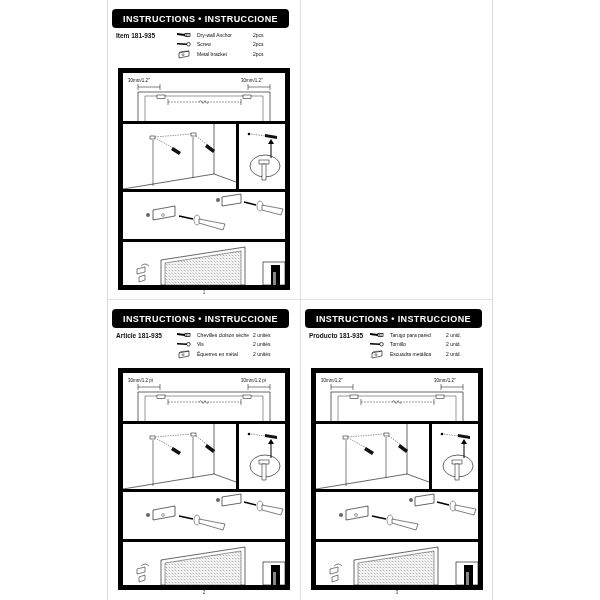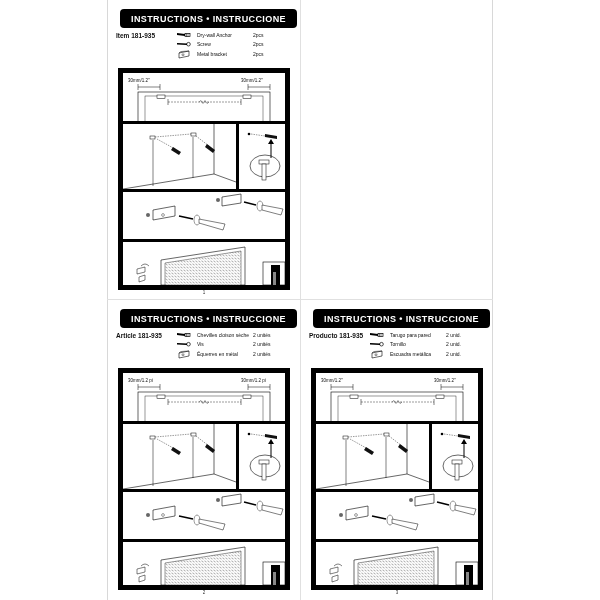--- a/index.html
+++ b/index.html
@@ -1,21 +1,21 @@
 <!DOCTYPE html>
 <html><head>
 <meta charset="utf-8">
 <style>
   html, body { margin:0; padding:0; background:#fff; }
   body { width:600px; height:600px; position:relative; overflow:hidden; font-family:"Liberation Sans", sans-serif; }
   .sheet { position:absolute; left:107px; top:0; width:386px; height:600px; border-left:1px solid #d8d8d8; border-right:1px solid #d8d8d8; box-sizing:border-box; }
   .vdiv { position:absolute; left:300px; top:0; width:1px; height:600px; background:#e0e0e0; }
   .hdiv { position:absolute; left:107px; top:299px; width:386px; height:1px; background:#e0e0e0; }
   .page { position:absolute; width:192px; height:299px; }
-  .banner { position:absolute; left:12px; top:9px; width:177px; height:19px; background:#000; border-radius:4px; color:#fff; font-size:9px; font-weight:bold; letter-spacing:0.4px; display:flex; align-items:center; justify-content:center; white-space:nowrap; }
+  .banner { position:absolute; left:4px; top:9px; width:177px; height:19px; background:#000; border-radius:4px; color:#fff; font-size:9px; font-weight:bold; letter-spacing:0.4px; display:flex; align-items:center; justify-content:center; white-space:nowrap; }
   .item-no { position:absolute; left:8px; top:32px; font-size:6.5px; font-weight:bold; color:#111; }
   .parts { position:absolute; left:68px; top:30px; }
   .part { position:relative; height:9.5px; display:flex; align-items:center; font-size:5px; color:#111; }
   .part .ico { width:16px; height:8px; position:relative; margin-right:5px; }
   .part .name { width:56px; white-space:nowrap; }
   .part .qty { white-space:nowrap; }
   .diagram { position:absolute; left:10px; top:68px; width:172px; height:222px; background:#000; }
   .panel { position:absolute; background:#fff; }
   .pagenum { position:absolute; top:290px; left:0; width:192px; text-align:center; font-size:4.5px; color:#333; }
   svg { display:block; }

